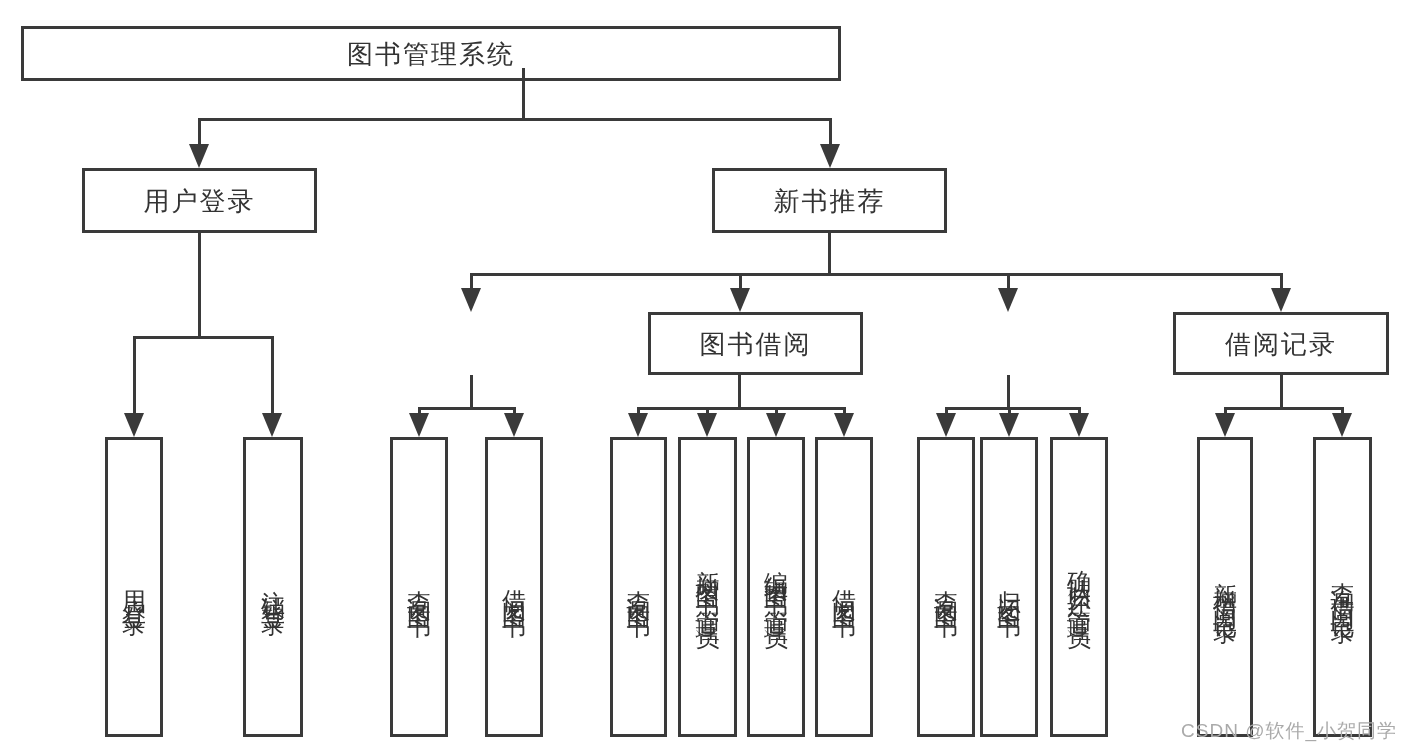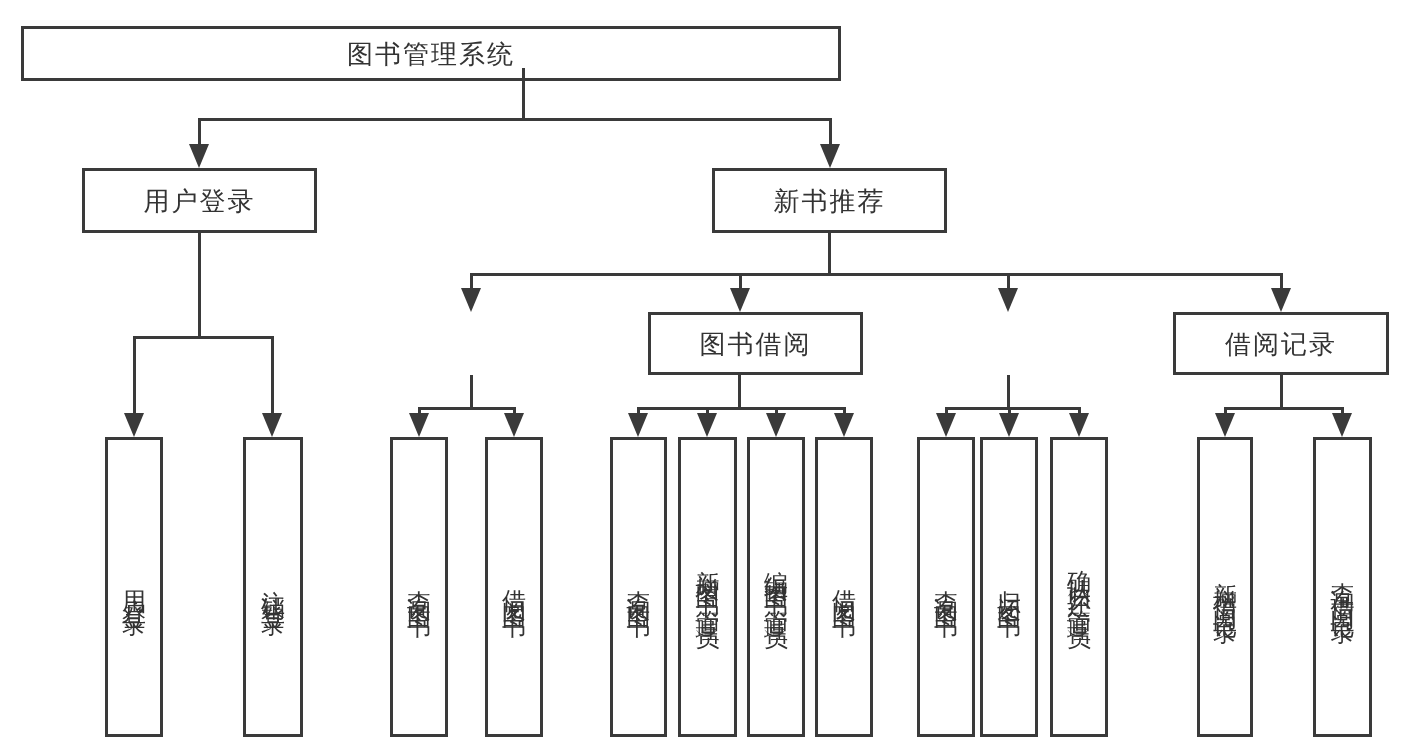--- a/index.html
+++ b/index.html
@@ -176,14 +176,15 @@
   <div class="arr" style="left:999px;top:413px"></div>
   <div class="arr" style="left:1069px;top:413px"></div>
 
   <div class="vl" style="left:1280px;top:375px;height:32px"></div>
   <div class="hl" style="left:1224px;top:407px;width:120px"></div>
   <div class="vl" style="left:1224px;top:407px;height:8px"></div>
   <div class="vl" style="left:1341px;top:407px;height:8px"></div>
   <div class="arr" style="left:1215px;top:413px"></div>
   <div class="arr" style="left:1332px;top:413px"></div>
 
+  <div class="watermark">CSDN @软件_小贺同学</div>
 
 </div>
 
 </body></html>

